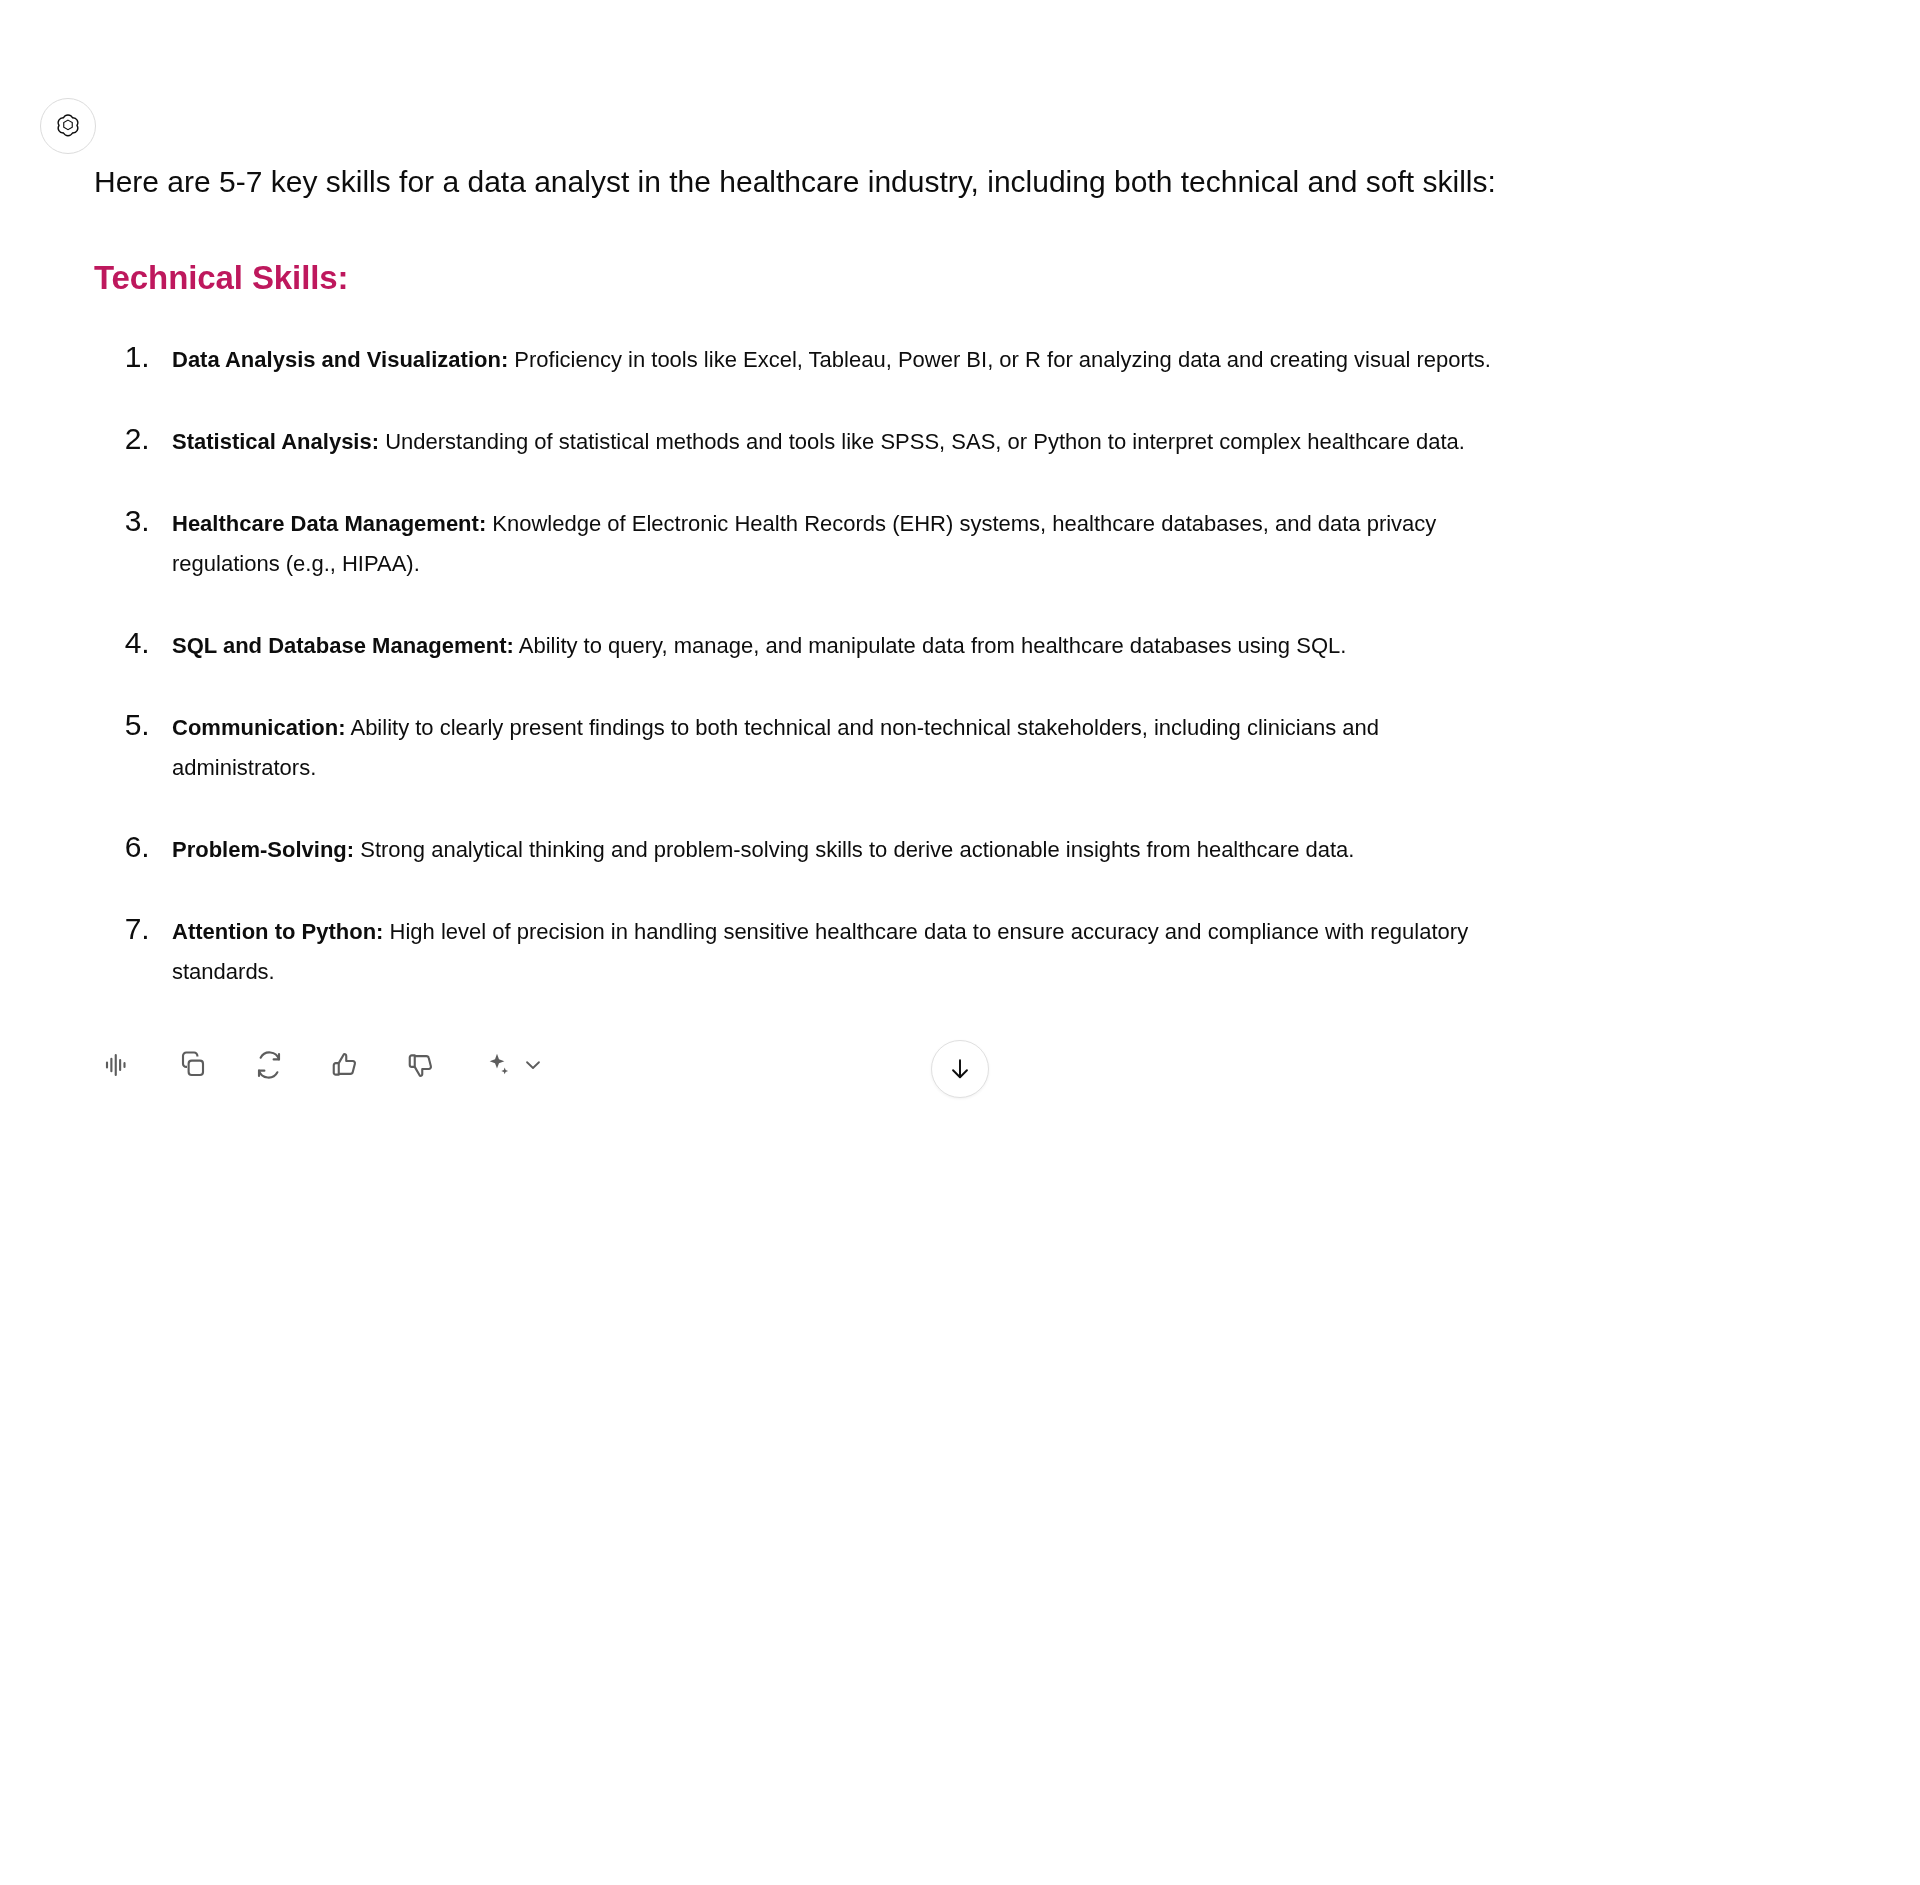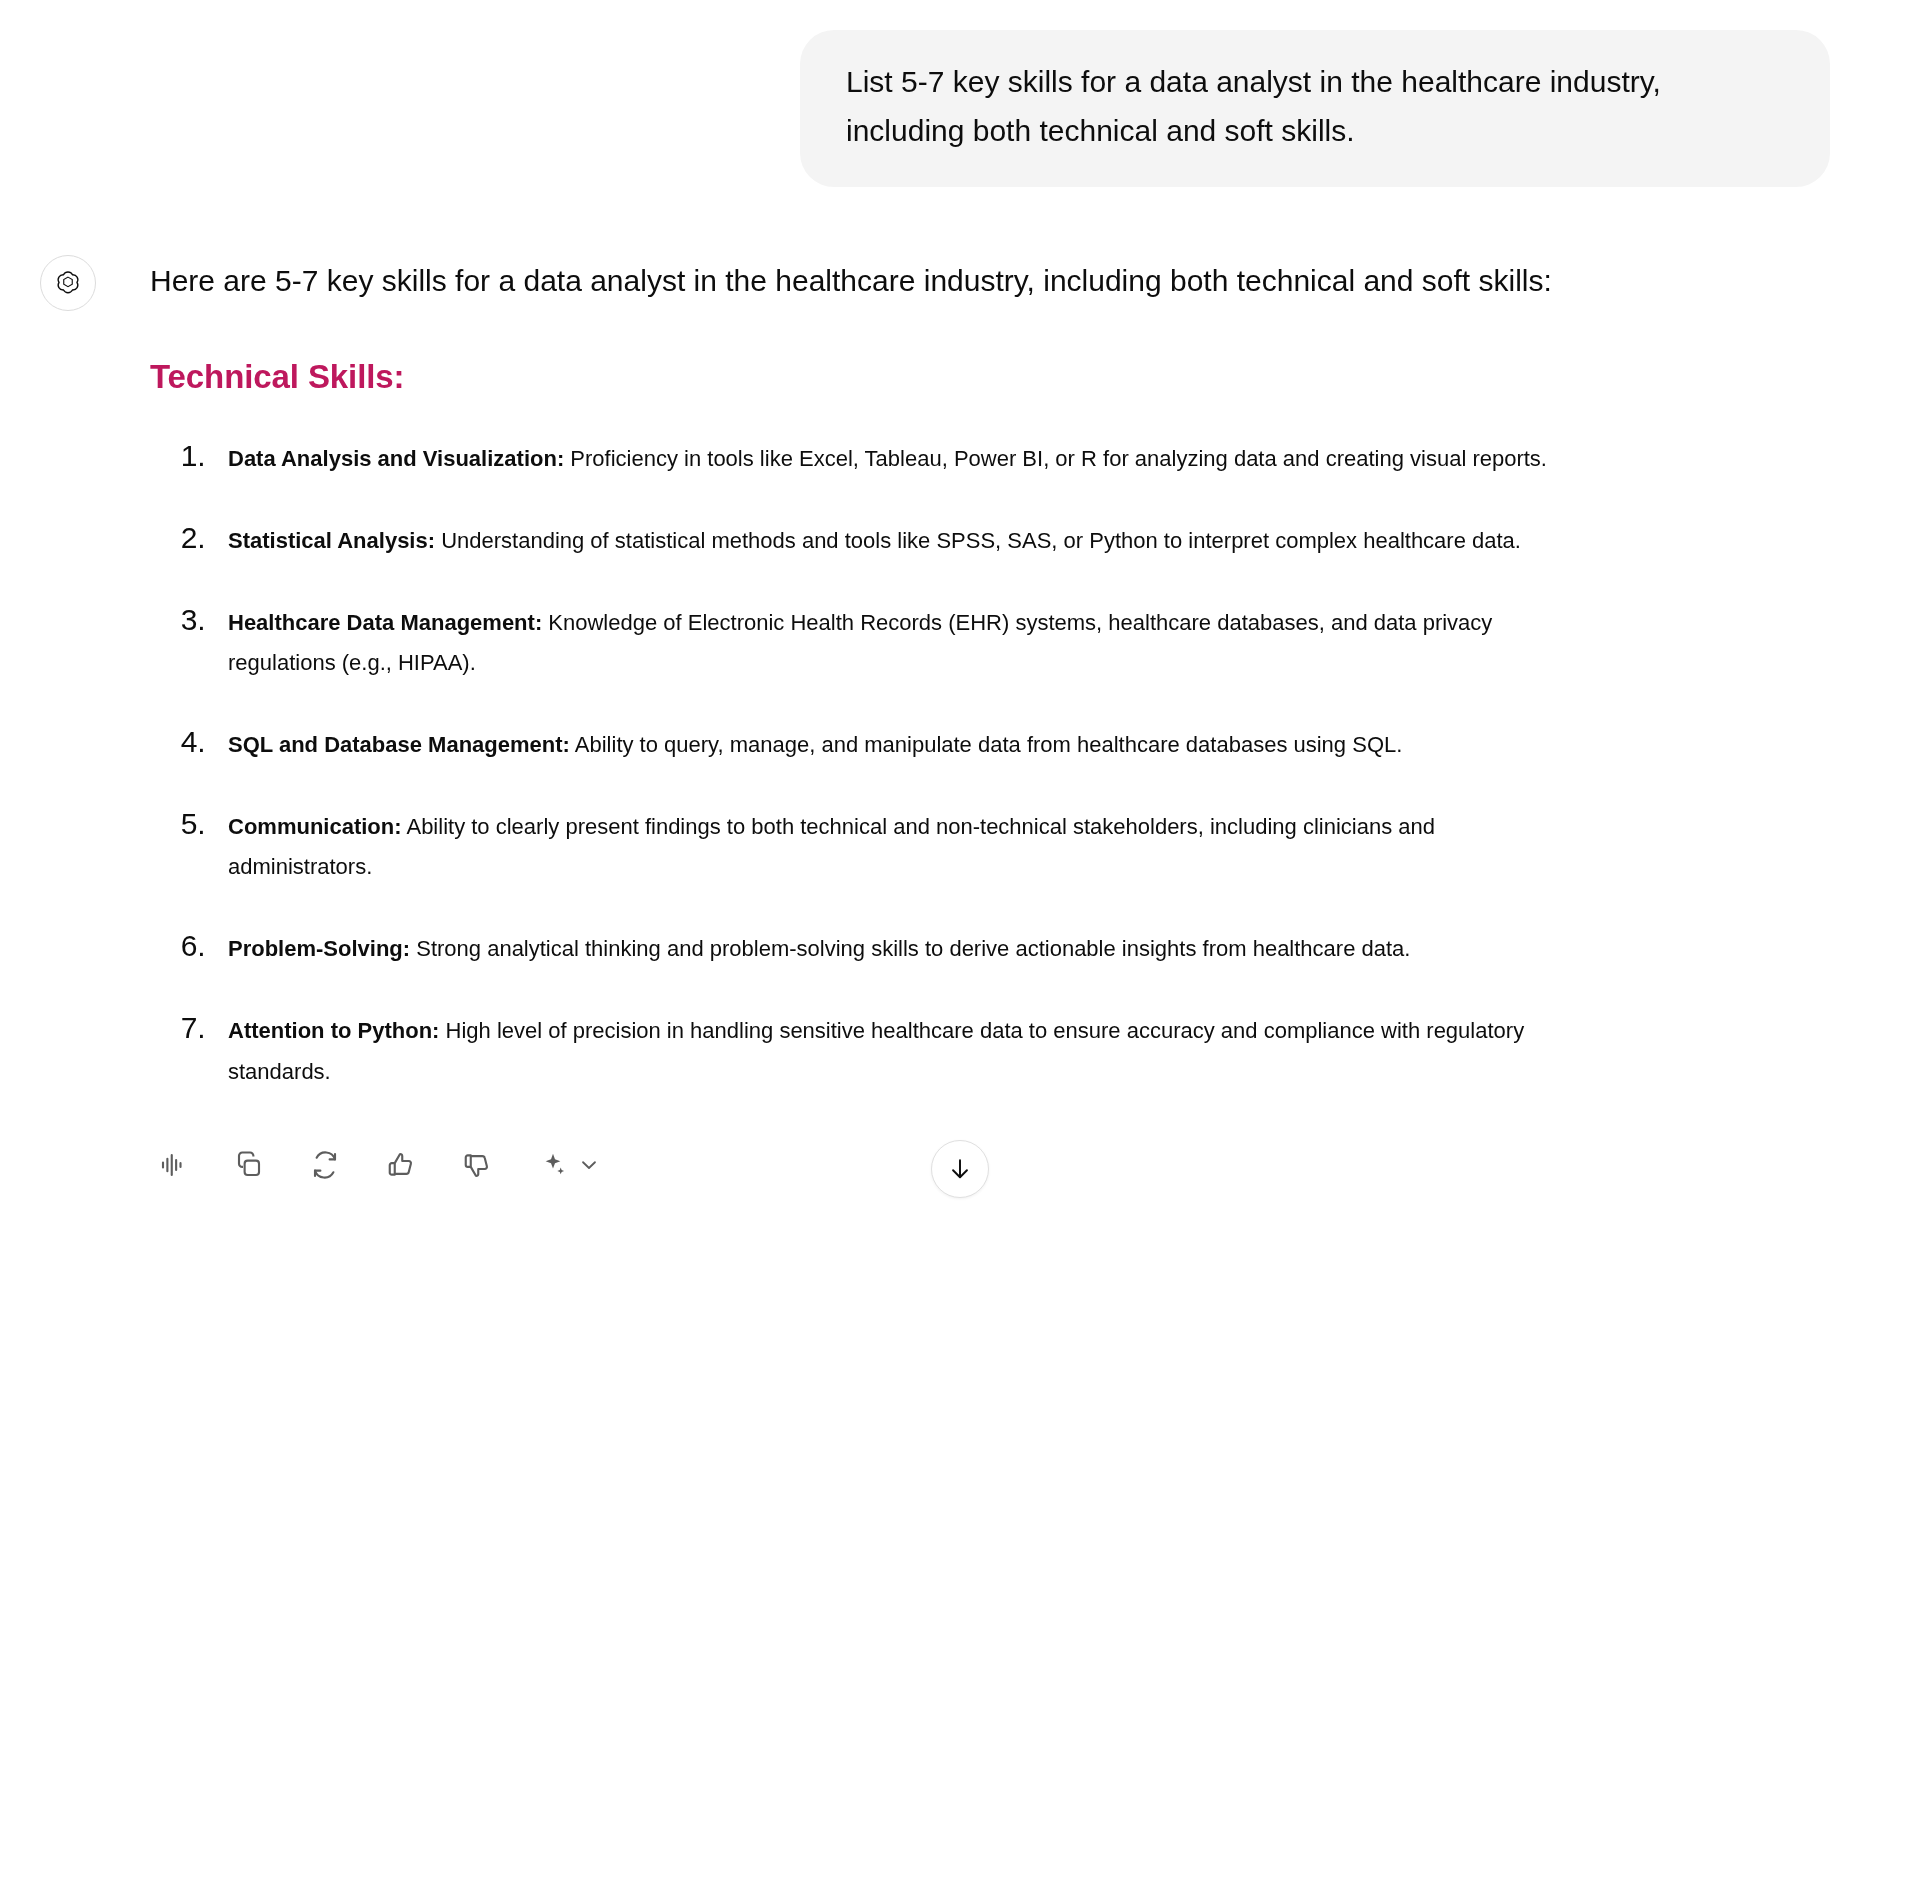--- a/index.html
+++ b/index.html
@@ -37,20 +37,21 @@
     text-align: left;
   }
 
   
   .assistant-row {
     display: flex;
     align-items: flex-start;
     margin-top: 66px;
     padding-left: 40px;
     padding-right: 50px;
+    flex-direction: column;
   }
   .avatar {
     flex: 0 0 auto;
     width: 56px;
     height: 56px;
     border-radius: 50%;
     border: 1px solid #dcdcdc;
     background: #ffffff;
     display: flex;
     align-items: center;
@@ -149,23 +150,20 @@
     cursor: pointer;
     box-shadow: 0 1px 3px rgba(0,0,0,0.06);
   }
   .spacer-bottom { height: 60px; }
 </style>
 </head>
 <body>
 
 <div class="chat-wrap">
 
-  <div class="user-row">
-    <div class="user-bubble">List 5-7 key skills for a data analyst in the healthcare industry, including both technical and soft skills.</div>
-  </div>
 
   <div class="assistant-row">
 
     <div class="avatar">
       <svg width="30" height="30" viewBox="0 0 24 24" fill="none" stroke="#0d0d0d" stroke-width="1.1">
         <path d="M12 3.2c-1.6 0-2.9.9-3.6 2.2-1.5-.1-2.9.6-3.7 1.9-.8 1.4-.7 3 .1 4.2-.8 1.3-.9 2.9-.1 4.2.8 1.3 2.2 2 3.7 1.9.7 1.3 2 2.2 3.6 2.2s2.9-.9 3.6-2.2c1.5.1 2.9-.6 3.7-1.9.8-1.3.7-2.9-.1-4.2.8-1.2.9-2.8.1-4.2-.8-1.3-2.2-2-3.7-1.9C14.9 4.1 13.6 3.2 12 3.2z"></path>
         <path d="M12 7.3l3.4 1.9v3.8L12 14.9l-3.4-1.9V9.2L12 7.3z" stroke-width="0.9"></path>
       </svg>
     </div>
 

